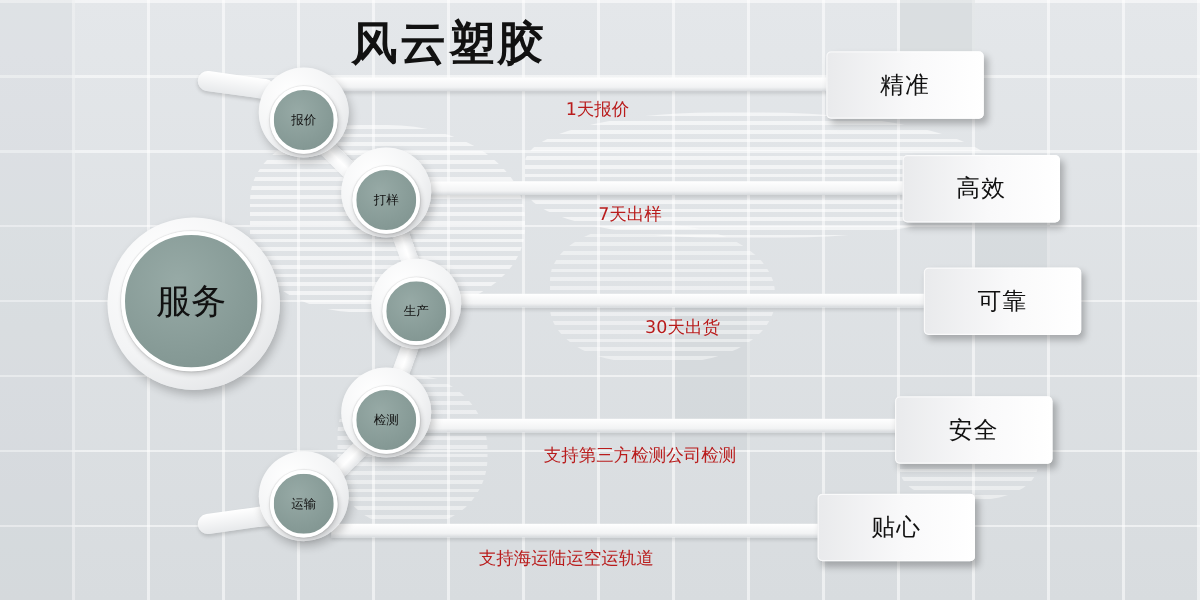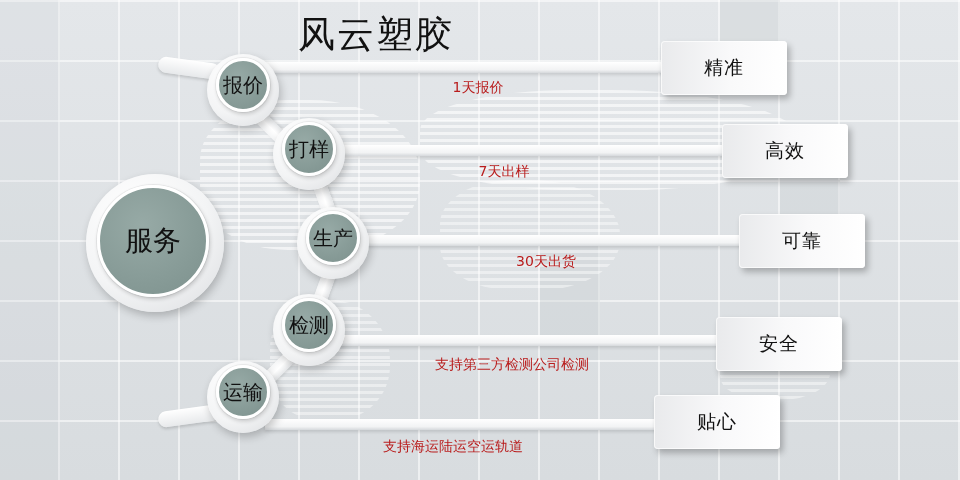--- a/index.html
+++ b/index.html
@@ -19,23 +19,23 @@
       linear-gradient(180deg, #e4e7ea 0%, #d8dcdf 100%);
   }
   .tile { position: absolute; background: rgba(200,205,210,0.35); }
   .map-stripes {
     position: absolute;
     background: repeating-linear-gradient(180deg, rgba(255,255,255,0.75) 0 3px, transparent 3px 7px);
     opacity: 0.8;
     border-radius: 40% 50% 45% 40%;
   }
   .title {
-    position: absolute; left: 298px; top: 10px;
+    position: absolute; left: 281px; top: 10px;
     font-size: 37px; letter-spacing: 2px; color: #111;
-    font-weight: 400;
+    font-weight: 700;
   }
   .bar {
     position: absolute; height: 11px;
     background: linear-gradient(180deg, #ffffff 0%, #f2f3f4 70%, #d6d9dc 100%);
     box-shadow: 0 2px 3px rgba(0,0,0,0.12);
   }
   .pill {
     position: absolute; width: 126px; height: 54px;
     border-radius: 4px;
     background: linear-gradient(90deg, #e9eaec 0%, #f9f9fa 55%, #ffffff 100%);
@@ -64,21 +64,21 @@
   }
   .node .inner {
     position: absolute; border-radius: 50%;
     background: radial-gradient(circle at 40% 35%, #97aaa6 0%, #879b97 60%, #7d918d 100%);
     border: 3px solid #ffffff;
     box-shadow: 0 0 0 1px rgba(0,0,0,0.05), 1px 2px 4px rgba(0,0,0,0.2);
     display: flex; align-items: center; justify-content: center;
     color: #111; text-align: center;
   }
   .node.small { width: 72px; height: 72px; }
-  .node.small .inner { left: 9px; top: 4px; width: 54px; height: 54px; font-size: 20px; }
+  .node.small .inner { left: 9px; top: 15px; width: 54px; height: 54px; font-size: 10px; }
   .node.big { width: 138px; height: 138px; }
   .node.big .inner { left: 11px; top: 11px; width: 112px; height: 112px; font-size: 28px; line-height: 1.3; flex-direction: row; }
 </style>
 </head>
 <body>
 
 <div class="bg"></div>
 
 <div class="tile" style="left:0;top:0;width:60px;height:480px;opacity:.5"></div>
 <div class="tile" style="left:720px;top:0;width:60px;height:60px"></div>

